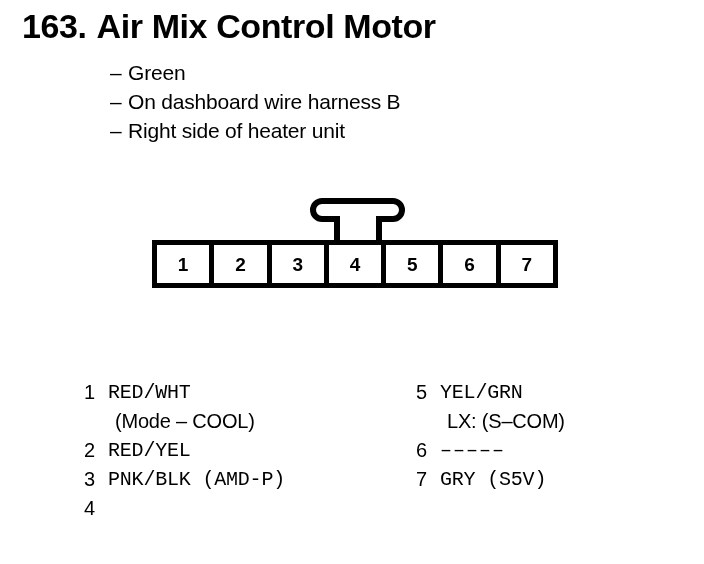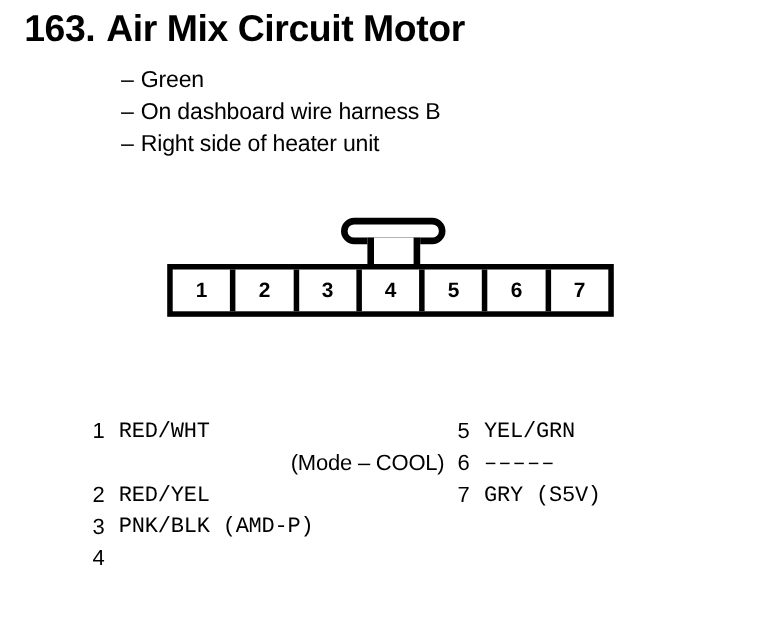--- a/index.html
+++ b/index.html
@@ -130,31 +130,30 @@
     width: 24px;
     flex: 0 0 24px;
   }
   .legend-text {
     flex: 1 1 auto;
     font-family: Liberation Mono, monospace;
   }
   .legend-sub {
     margin-left: 31px;
     white-space: nowrap;
-    text-align: right;
   }
   .legend-empty-text {
     letter-spacing: 1px;
   }
 </style>
 </head>
 <body>
 
 <div id="header-title">
-  <span class="num">163.</span><span>Air Mix Circuit Motor</span>
+  <span class="num">163.</span><span>Air Mix Control Motor</span>
 </div>
 
 <div id="spec-list">
     <div class="spec-line"><span class="spec-dash">–</span><span>Green</span></div>
     <div class="spec-line"><span class="spec-dash">–</span><span>On dashboard wire harness B</span></div>
     <div class="spec-line"><span class="spec-dash">–</span><span>Right side of heater unit</span></div>
   </div>
 
 <div id="connector">
   <div id="tab-bar"></div>
@@ -196,20 +195,21 @@
         <span class="legend-text"></span>
       </div>
     </div>
   </div>
 <div id="legend-right" class="legend-col">
     <div class="legend-entry">
       <div class="legend-row">
         <span class="legend-num">5</span>
         <span class="legend-text">YEL/GRN</span>
       </div>
+      <div class="legend-sub">LX: (S–COM)</div>
     </div>
     <div class="legend-entry">
       <div class="legend-row">
         <span class="legend-num">6</span>
         <span class="legend-text legend-empty-text">–––––</span>
       </div>
     </div>
     <div class="legend-entry">
       <div class="legend-row">
         <span class="legend-num">7</span>

